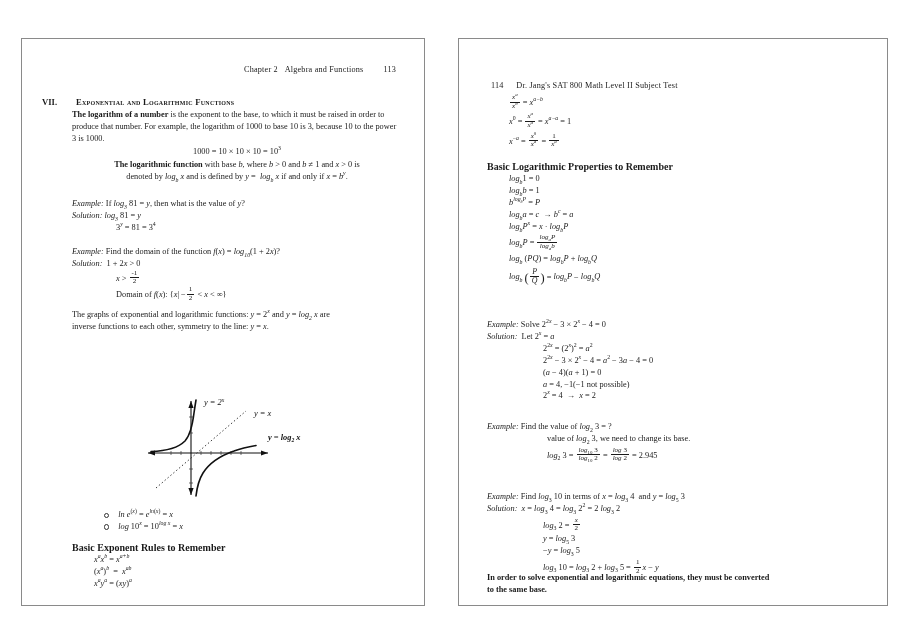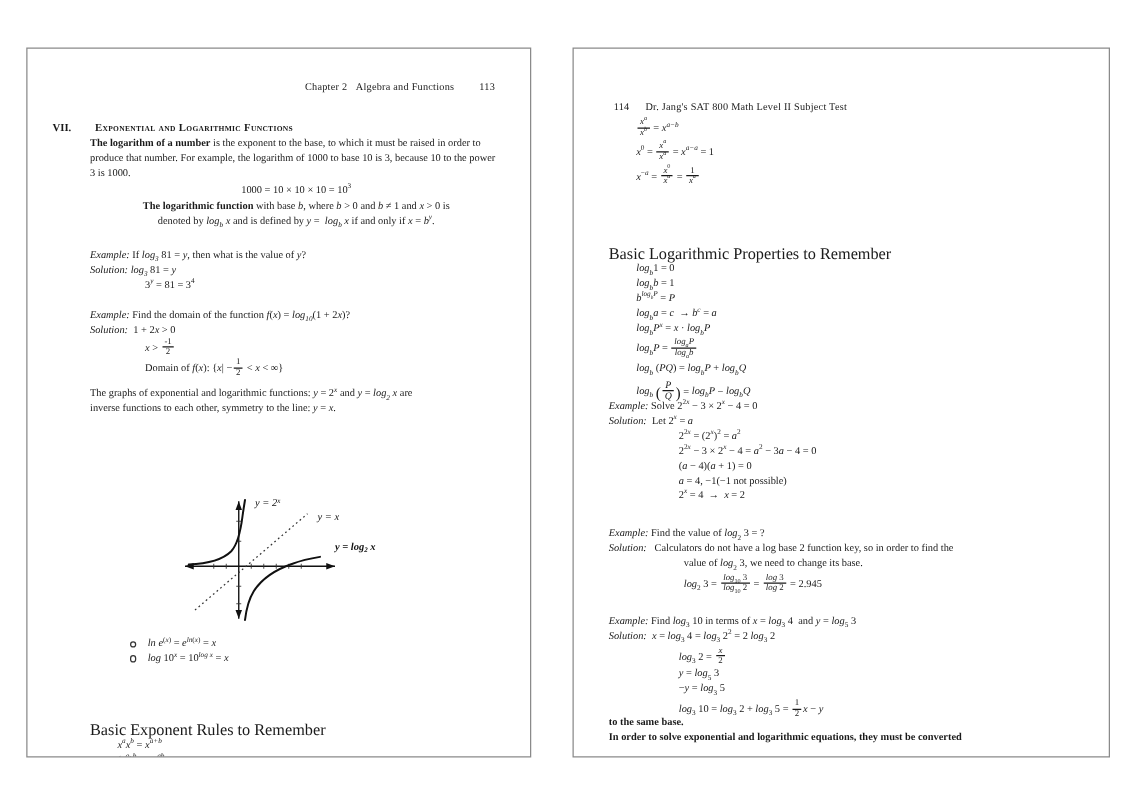--- a/index.html
+++ b/index.html
@@ -119,21 +119,21 @@
   .bullet-row { white-space: nowrap; padding-left: 32px; }
   .bullet-row .hollow {
     display: inline-block;
     width: 3.2px; height: 3.2px;
     border: 1px solid #333;
     border-radius: 50%;
     margin-right: 9px;
     vertical-align: middle;
   }
 
-  .subhead { font-weight: normal; font-size: 13px; margin-top: 36px; }
+  .subhead { font-weight: bold; font-size: 10px; }
 
   
   .graph-wrap {
     position: absolute;
     left: 120px; top: 352px;
     width: 220px; height: 115px;
   }
   .graph-wrap svg { display: block; }
   .glabel {
     font-family: "Liberation Serif", serif;
@@ -284,37 +284,36 @@
       <div class="eqline"><i>Solution:</i>&nbsp; Let 2<sup><i>x</i></sup> = <i>a</i></div>
       <div class="eqline indent3">2<sup>2<i>x</i></sup> = (2<sup><i>x</i></sup>)<sup>2</sup> = <i>a</i><sup>2</sup></div>
       <div class="eqline indent3">2<sup>2<i>x</i></sup> − 3 × 2<sup><i>x</i></sup> − 4 = <i>a</i><sup>2</sup> − 3<i>a</i> − 4 = 0</div>
       <div class="eqline indent3">(<i>a</i> − 4)(<i>a</i> + 1) = 0</div>
       <div class="eqline indent3"><i>a</i> = 4, −1(−1 not possible)</div>
       <div class="eqline indent3">2<sup><i>x</i></sup> = 4 &nbsp;→&nbsp; <i>x</i> = 2</div>
     </div>
 
     <div class="body-r" style="top:382px;">
       <div class="eqline"><i>Example:</i> Find the value of <i>log</i><sub>2</sub> 3 = ?</div>
-      <div><i>Solution:</i>&nbsp;&nbsp; <span>Calculators do not have a log base 2 function key, so in order to find the</span></div>
       <div class="indent3" style="padding-left:60px;">value of <i>log</i><sub>2</sub> 3, we need to change its base.</div>
       <div class="eqline indent3" style="padding-left:60px; margin-top:2px;">
         <i>log</i><sub>2</sub> 3 = <span class="frac"><span class="num"><i>log</i><sub>10</sub> 3</span><span class="den"><i>log</i><sub>10</sub> 2</span></span> = <span class="frac"><span class="num"><i>log</i> 3</span><span class="den"><i>log</i> 2</span></span> = <span>2.945</span>
       </div>
     </div>
 
     <div class="body-r" style="top:452px;">
       <div class="eqline"><i>Example:</i> Find <i>log</i><sub>3</sub> 10 in terms of <i>x</i> = <i>log</i><sub>3</sub> 4 &nbsp;and <i>y</i> = <i>log</i><sub>5</sub> 3</div>
       <div class="eqline"><i>Solution:</i>&nbsp; <i>x</i> = <i>log</i><sub>3</sub> 4 = <i>log</i><sub>3</sub> 2<sup>2</sup> = 2 <i>log</i><sub>3</sub> 2</div>
       <div class="eqline indent3" style="margin-top:2px;"><i>log</i><sub>3</sub> 2 = <span class="frac"><span class="num"><i>x</i></span><span class="den">2</span></span></div>
       <div class="eqline indent3"><i>y</i> = <i>log</i><sub>5</sub> 3</div>
       <div class="eqline indent3">−<i>y</i> = <i>log</i><sub>3</sub> 5</div>
       <div class="eqline indent3" style="margin-top:2px;"><i>log</i><sub>3</sub> 10 = <i>log</i><sub>3</sub> 2 + <i>log</i><sub>3</sub> 5 = <span class="frac"><span class="num">1</span><span class="den">2</span></span><i>x</i> − <i>y</i></div>
     </div>
 
     <div class="body-r" style="top:533px;">
+      <div><b>In order to solve exponential and logarithmic equations, they must be converted</b></div>
       <div><b>to the same base.</b></div>
-      <div><b>In order to solve exponential and logarithmic equations, they must be converted</b></div>
     </div>
 
    </div>
   </div>
 
 </div>
 
 </body></html>

